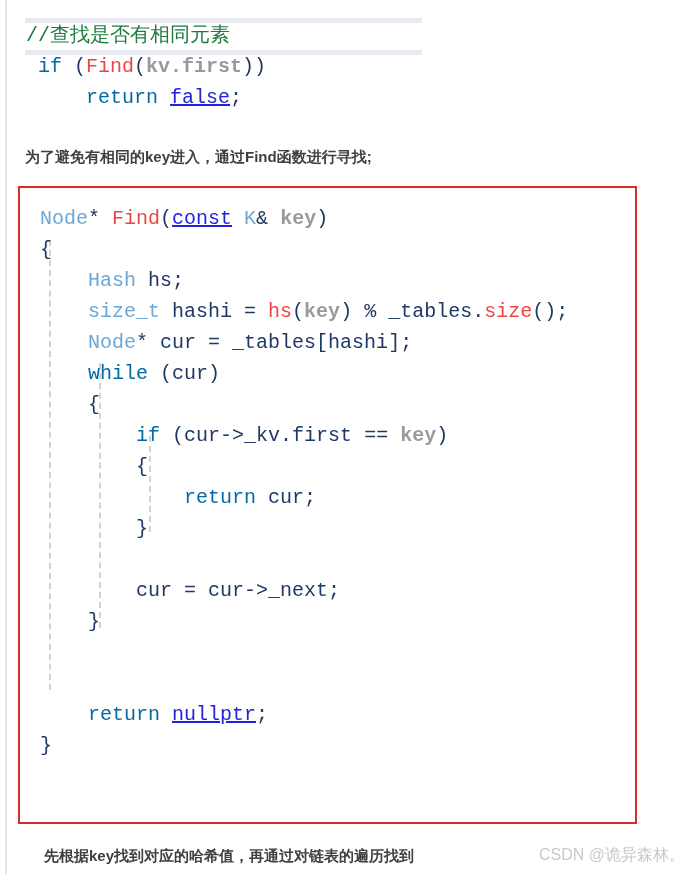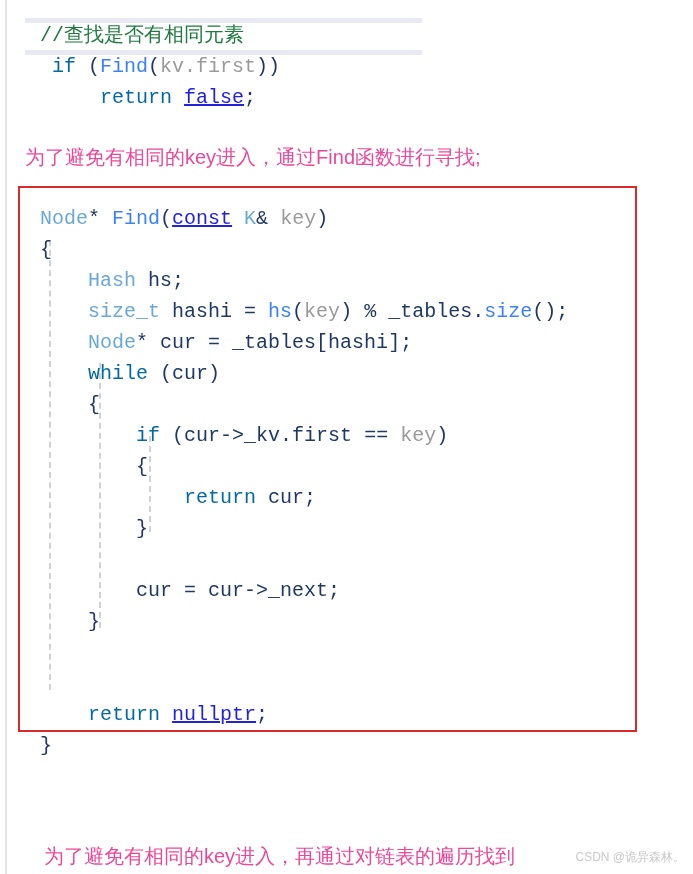--- a/index.html
+++ b/index.html
@@ -38,62 +38,62 @@
   .code-line {
     position: relative;
     white-space: pre;
     height: 31px;
   }
 
   
   .t-kw       { color: #0369a1; }            
   .t-kw2      { color: #2222dd; text-decoration: underline; }            
   .t-type     { color: #6aa8da; }            
-  .t-fn       { color: #3b82f6; }            
+  .t-fn       { color: #ef4444; }            
   .t-var      { color: #1f3864; }            
-  .t-gray     { color: #9a9a9a; }            
+  .t-gray     { color: #9a9a9a; font-weight: bold; }            
   .t-punct    { color: #1f3864; }
   .t-brace    { color: #1f3864; }
   .t-comment  { color: #1f7a3d; }
 
   
   #comment-highlight-row {
     position: absolute;
     left: 25px;
     top: 18px;
     width: 397px;
     height: 37px;
     background: #ffffff;
     border-top: 5px solid #e9e9f1;
     border-bottom: 5px solid #e9e9f1;
     box-sizing: border-box;
   }
 
   
-  #top-snippet { left: 40px; top: 20px; }
+  #top-snippet { left: 26px; top: 20px; }
 
   
   .annotation {
     position: absolute;
-    color: #ec4899;
+    color: #404040;
     font-family: "Liberation Sans", "DejaVu Sans", sans-serif;
-    font-weight: normal;
-    font-size: 20px;
+    font-weight: bold;
+    font-size: 15px;
     line-height: 36px;
     white-space: pre;
   }
   #annotation-top { left: 25px; top: 139px; }
 
   
   #code-box {
     position: absolute;
     left: 18px;
     top: 186px;
     width: 619px;
-    height: 546px;
+    height: 638px;
     border: 2px solid #d92b2b;
     box-sizing: border-box;
     background: #ffffff;
   }
 
   
   .indent-guide {
     position: absolute;
     width: 0;
     border-left: 2px dashed #d2d2d2;
@@ -107,21 +107,21 @@
   
   #annotation-bottom { left: 24px; top: 578px; }
 
   
   #watermark {
     position: absolute;
     right: 8px;
     bottom: 8px;
     color: #c9c9c9;
     font-family: "Liberation Sans", "DejaVu Sans", sans-serif;
-    font-size: 12px;
+    font-size: 16px;
     white-space: pre;
   }
 </style>
 </head>
 <body>
 
 <div id="page-left-rule"></div>
 
 <div id="comment-highlight-row"></div>
 
@@ -130,18 +130,18 @@
 <div class="annotation" id="annotation-top">为了避免有相同的key进入，通过Find函数进行寻找;</div>
 
 <div id="code-box">
   <div class="indent-guide" id="guide-1"></div>
   <div class="indent-guide" id="guide-2"></div>
   <div class="indent-guide" id="guide-3"></div>
 
   <div class="code-block" id="box-code"><div class="code-line"><span class="t-type">Node</span><span class="t-punct">* </span><span class="t-fn">Find</span><span class="t-punct">(</span><span class="t-kw2">const</span><span class="t-punct"> </span><span class="t-type">K</span><span class="t-punct">&amp; </span><span class="t-gray">key</span><span class="t-punct">)</span></div><div class="code-line"><span class="t-brace">{</span></div><div class="code-line"><span class="t-punct">    </span><span class="t-type">Hash</span><span class="t-punct"> </span><span class="t-var">hs</span><span class="t-punct">;</span></div><div class="code-line"><span class="t-punct">    </span><span class="t-type">size_t</span><span class="t-punct"> </span><span class="t-var">hashi</span><span class="t-punct"> = </span><span class="t-fn">hs</span><span class="t-punct">(</span><span class="t-gray">key</span><span class="t-punct">) % </span><span class="t-var">_tables</span><span class="t-punct">.</span><span class="t-fn">size</span><span class="t-punct">();</span></div><div class="code-line"><span class="t-punct">    </span><span class="t-type">Node</span><span class="t-punct">* </span><span class="t-var">cur</span><span class="t-punct"> = </span><span class="t-var">_tables</span><span class="t-punct">[</span><span class="t-var">hashi</span><span class="t-punct">];</span></div><div class="code-line"><span class="t-punct">    </span><span class="t-kw">while</span><span class="t-punct"> (</span><span class="t-var">cur</span><span class="t-punct">)</span></div><div class="code-line"><span class="t-brace">    {</span></div><div class="code-line"><span class="t-punct">        </span><span class="t-kw">if</span><span class="t-punct"> (</span><span class="t-var">cur</span><span class="t-punct">-&gt;</span><span class="t-var">_kv</span><span class="t-punct">.</span><span class="t-var">first</span><span class="t-punct"> == </span><span class="t-gray">key</span><span class="t-punct">)</span></div><div class="code-line"><span class="t-brace">        {</span></div><div class="code-line"><span class="t-punct">            </span><span class="t-kw">return</span><span class="t-punct"> </span><span class="t-var">cur</span><span class="t-punct">;</span></div><div class="code-line"><span class="t-brace">        }</span></div><div class="code-line">&nbsp;</div><div class="code-line"><span class="t-punct">        </span><span class="t-var">cur</span><span class="t-punct"> = </span><span class="t-var">cur</span><span class="t-punct">-&gt;</span><span class="t-var">_next</span><span class="t-punct">;</span></div><div class="code-line"><span class="t-brace">    }</span></div><div class="code-line">&nbsp;</div><div class="code-line">&nbsp;</div><div class="code-line"><span class="t-punct">    </span><span class="t-kw">return</span><span class="t-punct"> </span><span class="t-kw2">nullptr</span><span class="t-punct">;</span></div><div class="code-line"><span class="t-brace">}</span></div></div>
 
   <div class="annotation" id="annotation-bottom">
-    <div>为了避免有相同的key进入，再通过对链表的遍历找到</div>
+    <div>先根据key找到对应的哈希值，再通过对链表的遍历找到</div>
     
   </div>
 </div>
 
 <div id="watermark">CSDN @诡异森林。</div>
 
 </body></html>

